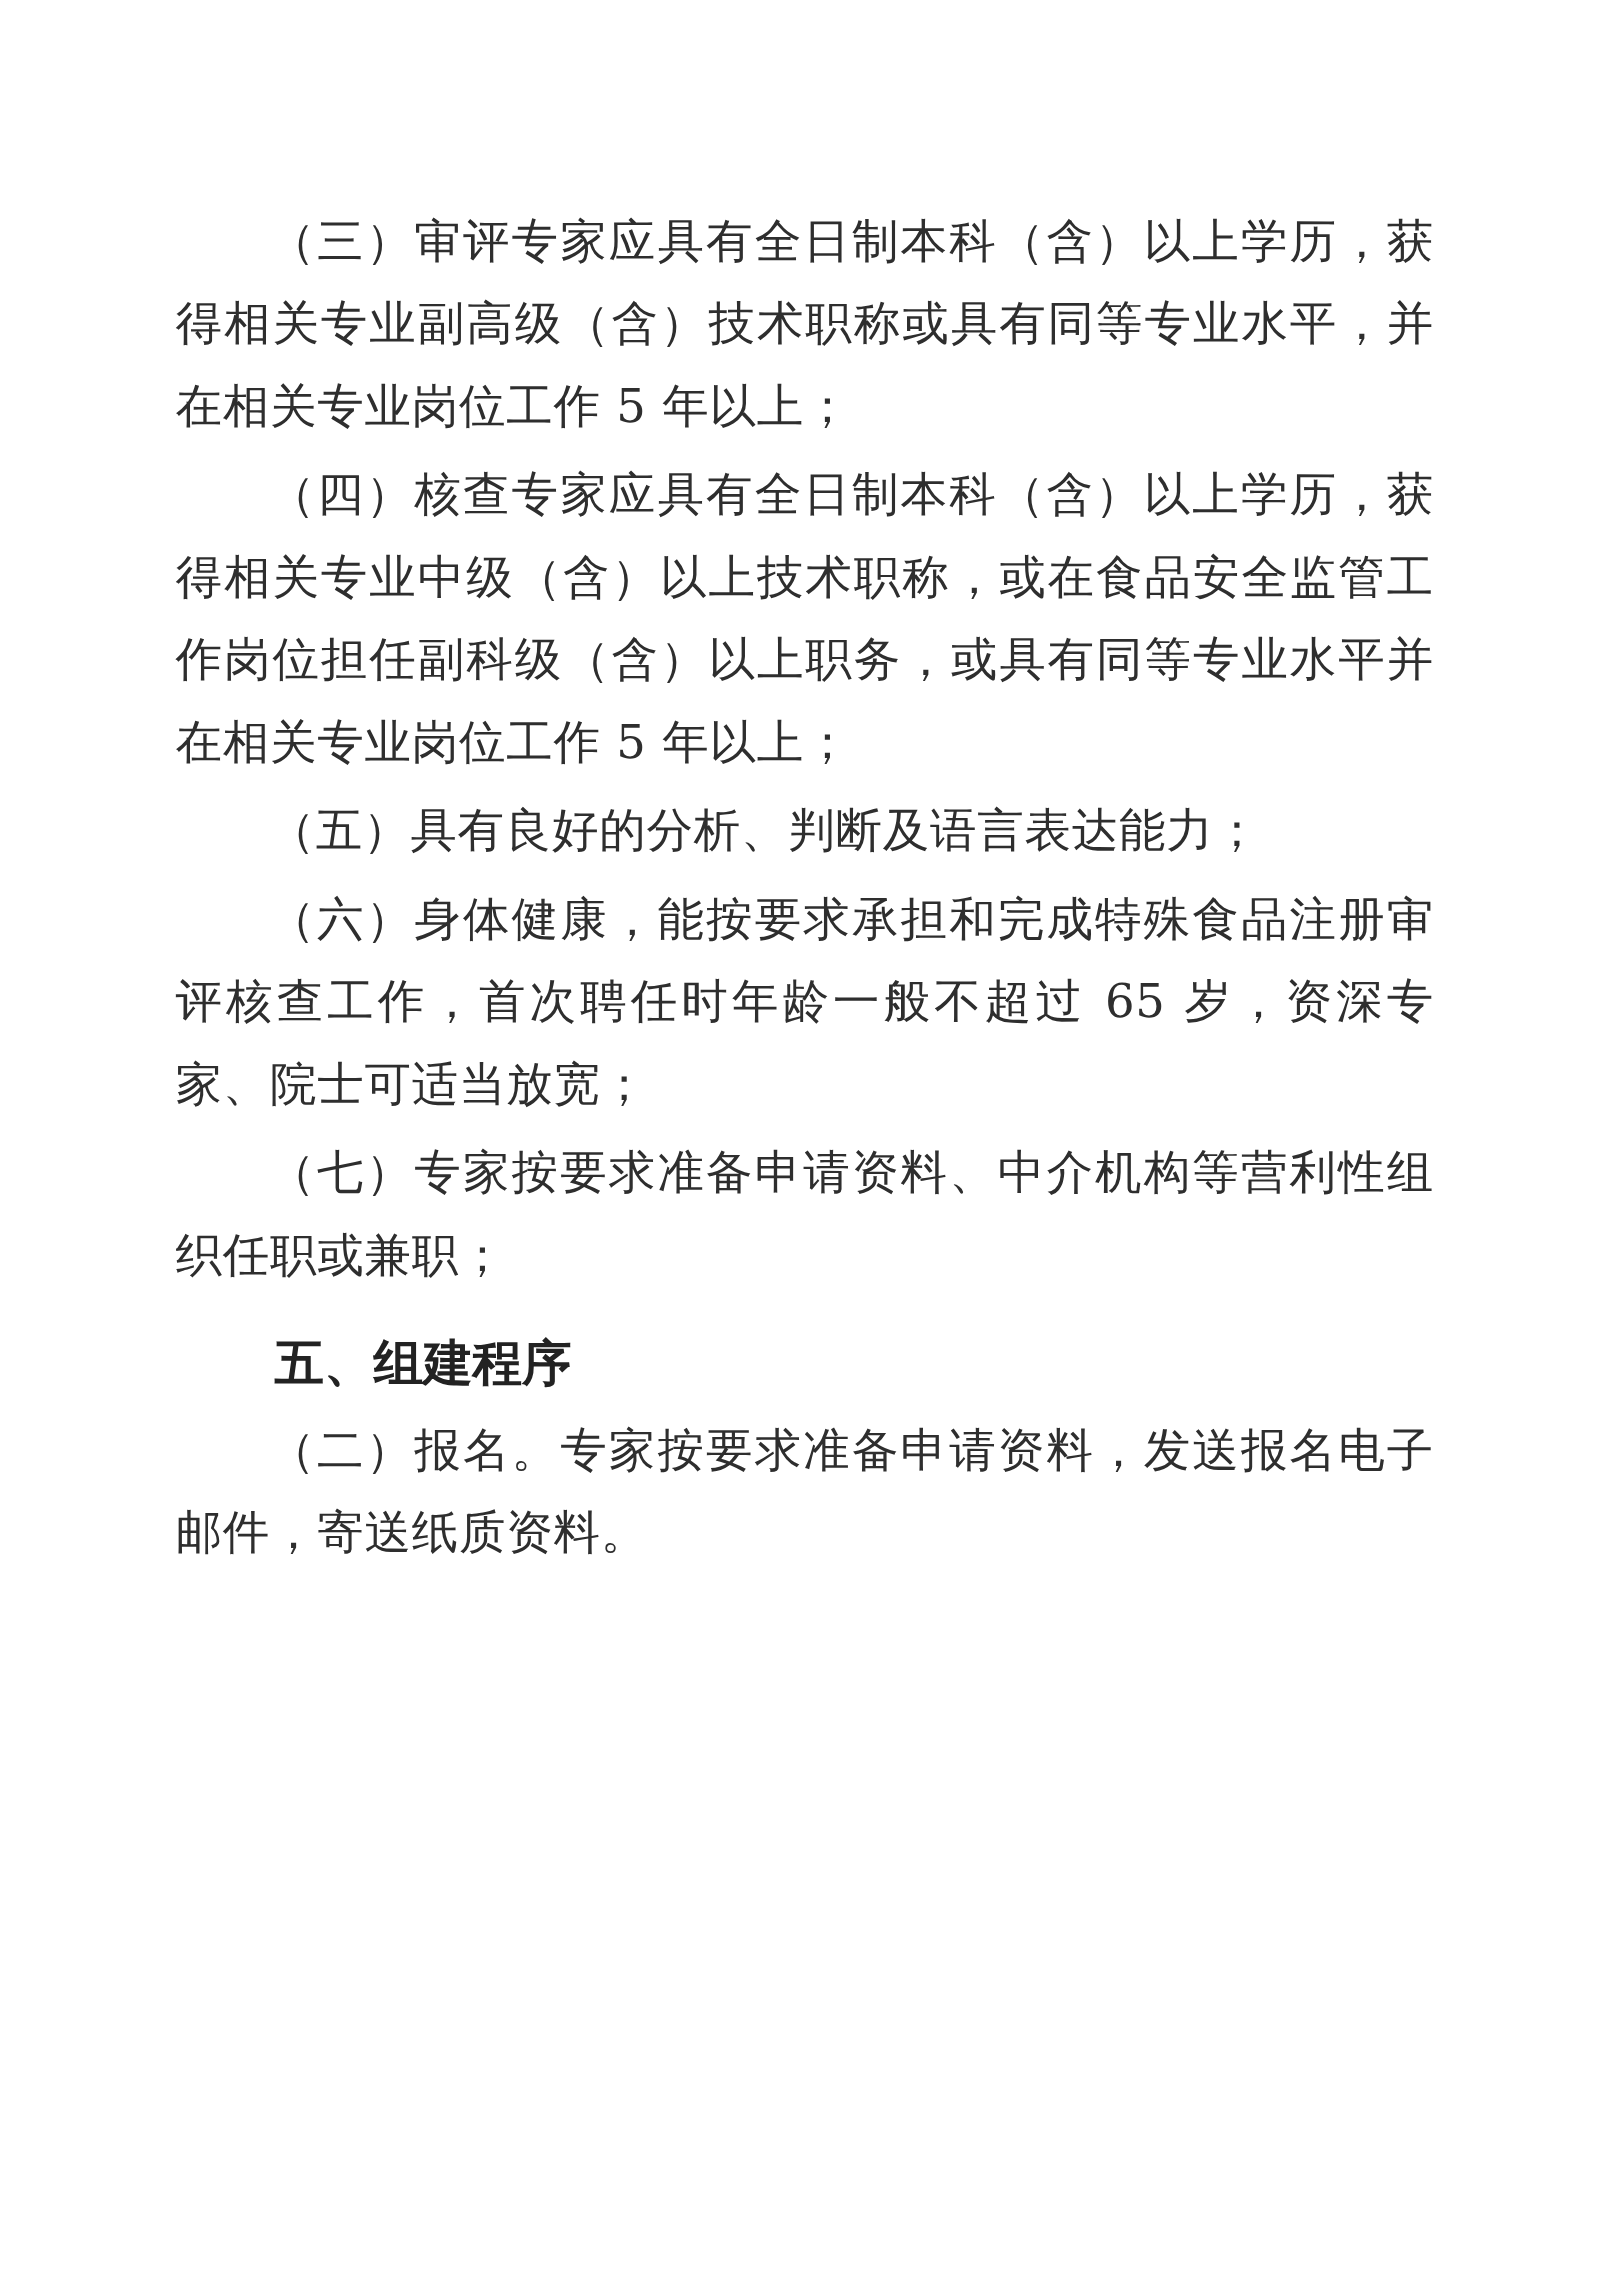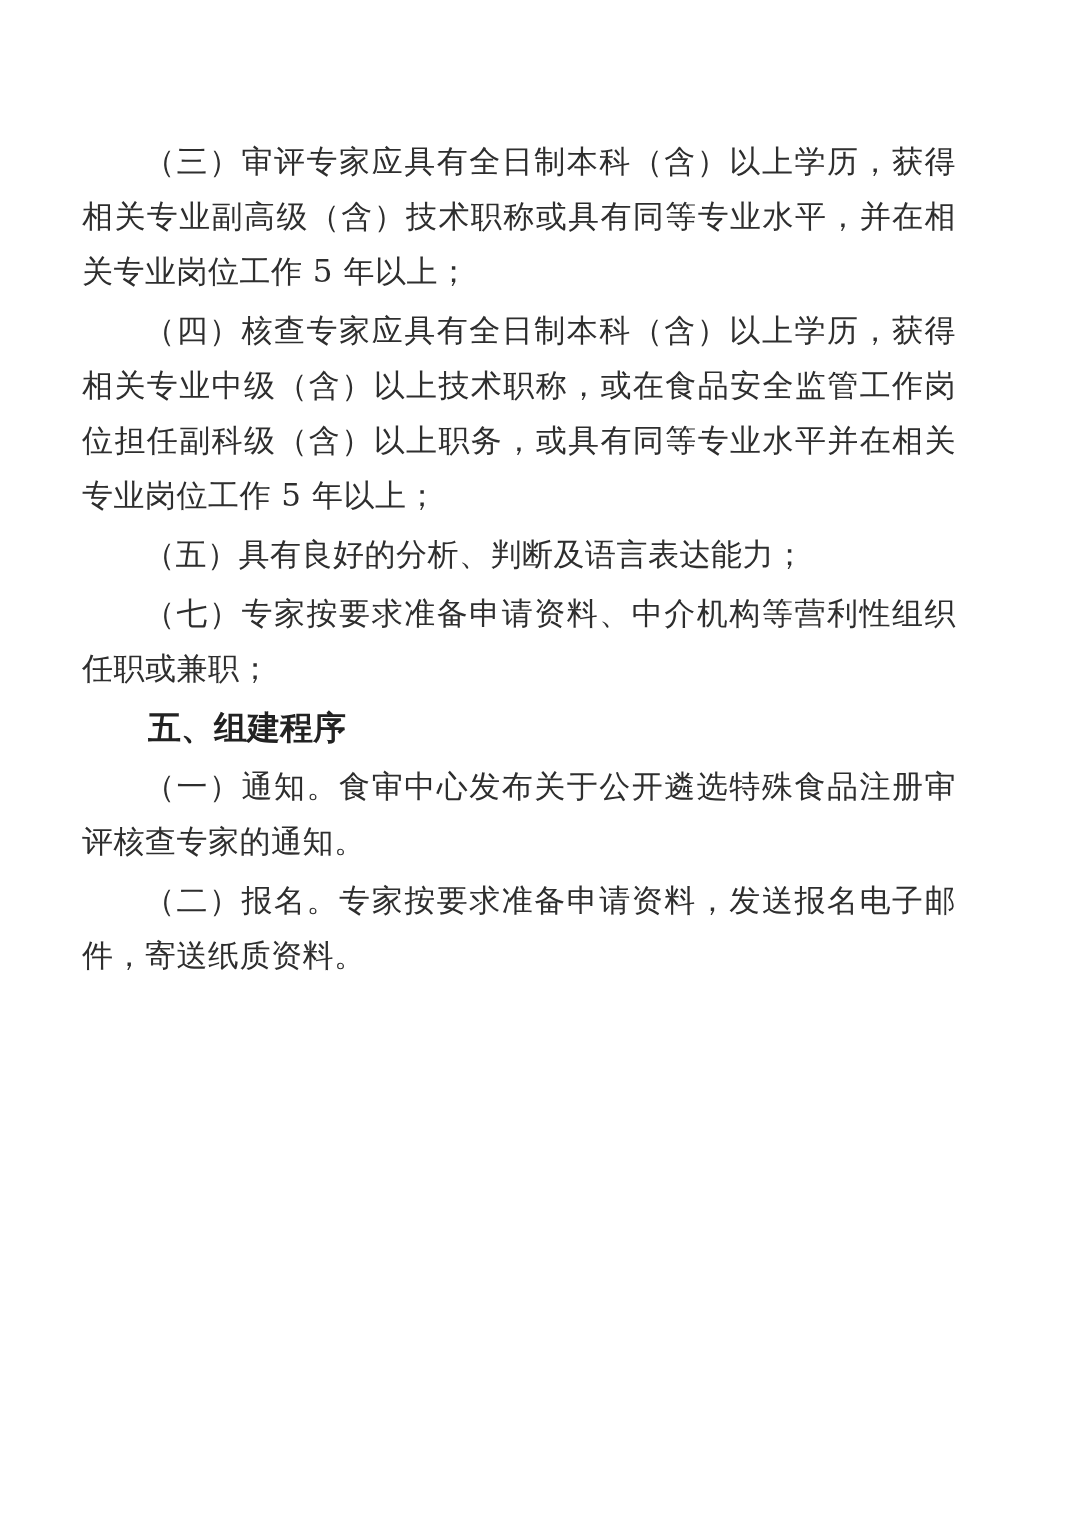--- a/index.html
+++ b/index.html
@@ -11,47 +11,47 @@
     width: 1080px;
     height: 1527px;
     overflow: hidden;
     font-family: "DejaVu Serif", "Liberation Serif", serif;
     color: #2e2e2e;
   }
   .page {
     box-sizing: border-box;
     width: 1080px;
     height: 1527px;
-    padding: 134px 124px 0 82px;
+    padding: 134px 124px 0 117px;
     background: #ffffff;
   }
   .content p.body {
     margin: 0 0 4px 0;
     font-size: 31px;
     line-height: 55px;
     letter-spacing: 0.5px;
     text-align: justify;
     text-indent: 2em;
   }
   .content h2.heading {
-    margin: 4px 0 4px 0;
+    margin: 16px 0 4px 0;
     font-size: 33px;
     line-height: 55px;
     font-weight: bold;
     text-indent: 2em;
     color: #222222;
     font-family: "DejaVu Sans", "Liberation Sans", sans-serif;
   }
 </style>
 </head>
 <body>
 
 <div class="page">
   <div class="content" id="content">
       <p class="body">（三）审评专家应具有全日制本科（含）以上学历，获得相关专业副高级（含）技术职称或具有同等专业水平，并在相关专业岗位工作 5 年以上；</p>
       <p class="body">（四）核查专家应具有全日制本科（含）以上学历，获得相关专业中级（含）以上技术职称，或在食品安全监管工作岗位担任副科级（含）以上职务，或具有同等专业水平并在相关专业岗位工作 5 年以上；</p>
       <p class="body">（五）具有良好的分析、判断及语言表达能力；</p>
+      <p class="body">（六）身体健康，能按要求承担和完成特殊食品注册审评核查工作，首次聘任时年龄一般不超过 65 岁，资深专家、院士可适当放宽；</p>
       <p class="body">（七）专家按要求准备申请资料、中介机构等营利性组织任职或兼职；</p>
       <h2 class="heading">五、组建程序</h2>
-      <p class="body">（一）通知。食审中心发布关于公开遴选特殊食品注册审评核查专家的通知。</p>
       <p class="body">（二）报名。专家按要求准备申请资料，发送报名电子邮件，寄送纸质资料。</p>
     </div>
 </div>
 
 </body></html>

